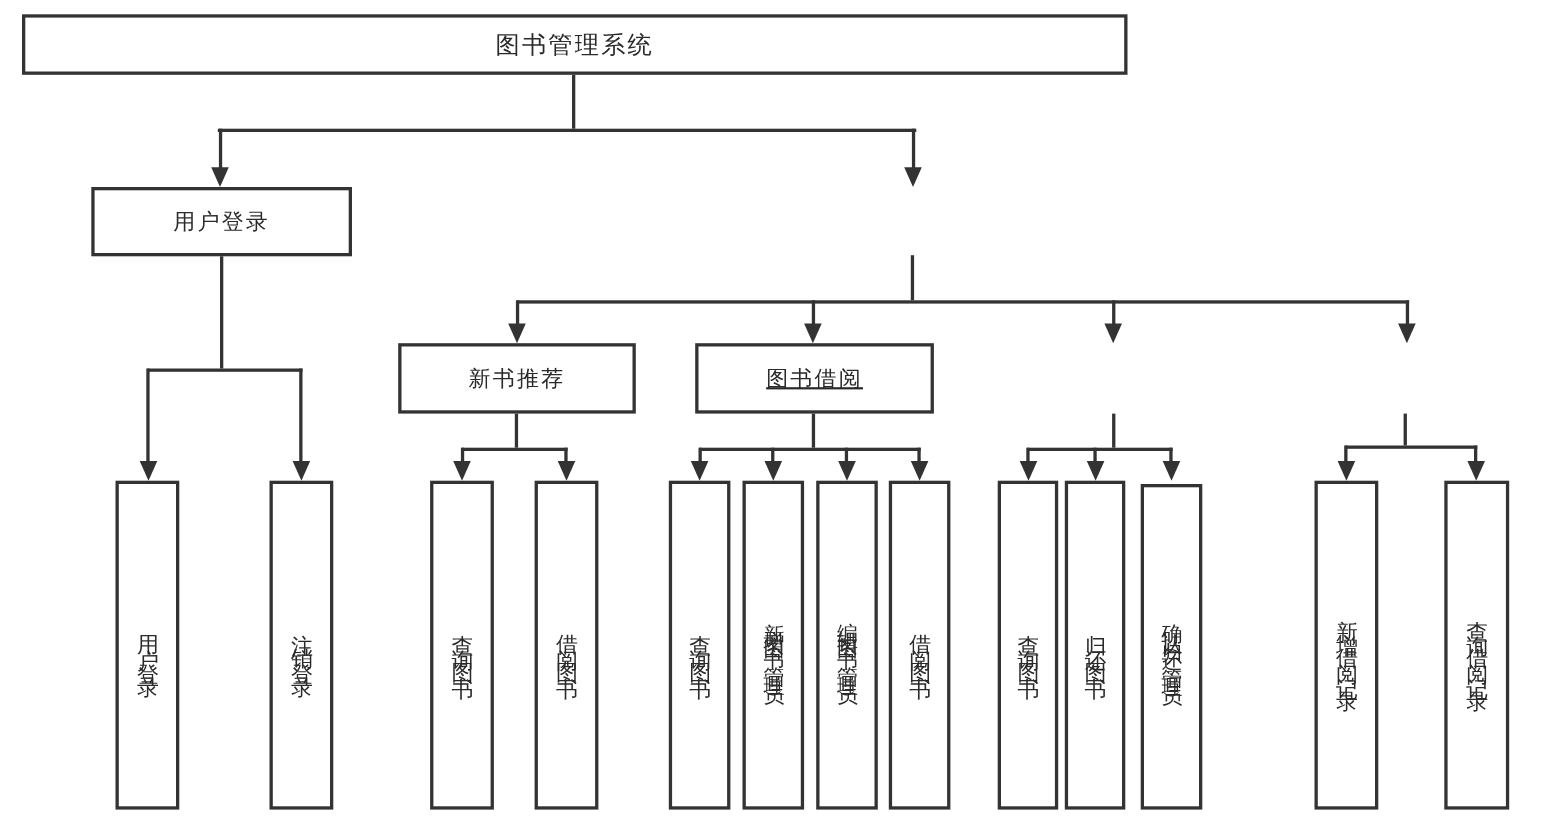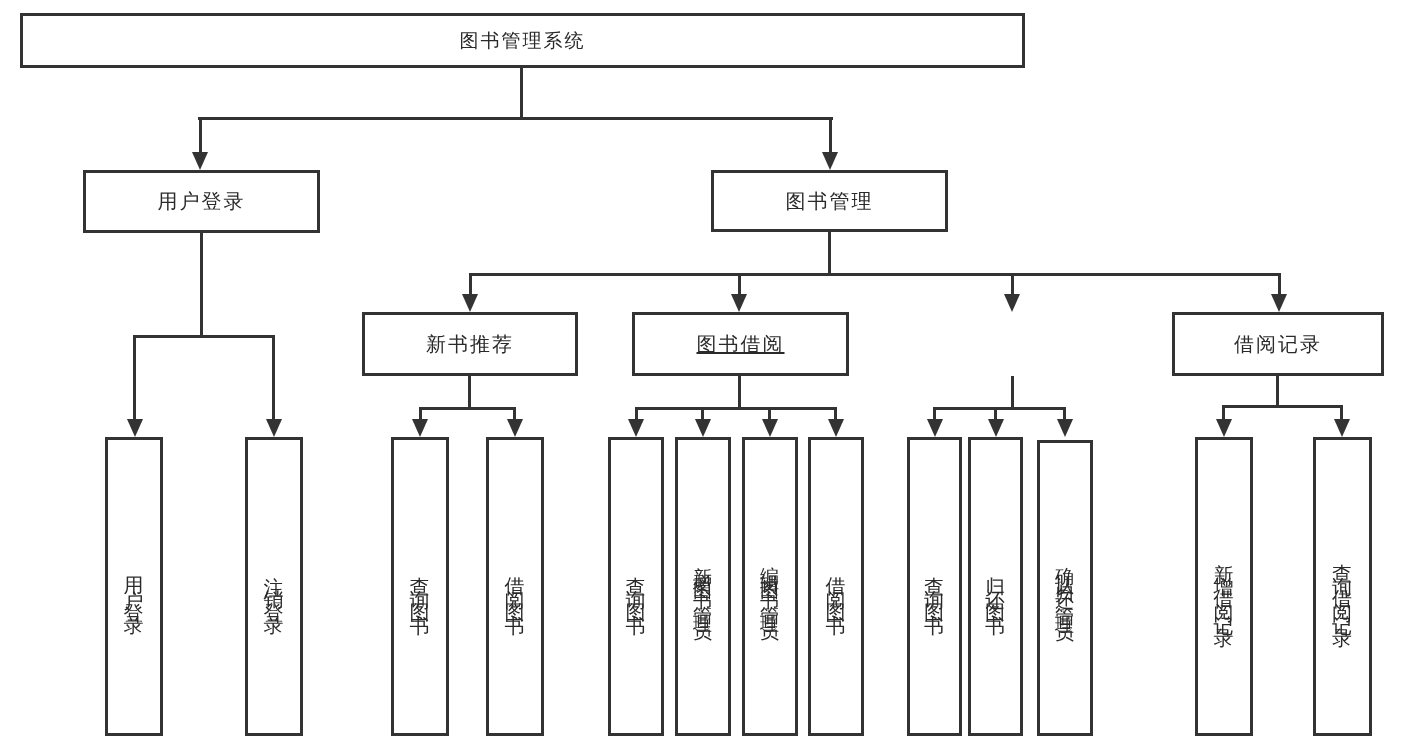--- a/index.html
+++ b/index.html
@@ -5,21 +5,21 @@
   html,body{margin:0;padding:0;background:#fff;}
   #canvas{
     position:relative;width:1405px;height:747px;background:#ffffff;
     font-family:"Liberation Sans",sans-serif;color:#2a2a2a;overflow:hidden;
   }
   .box{
     position:absolute;box-sizing:border-box;background:#ffffff;
     border:3px solid #333333;display:flex;align-items:center;justify-content:center;
   }
   .hbox{font-size:20px;letter-spacing:2px;white-space:nowrap;}
-  .root{font-size:19px;}
+  .root{font-size:22px;}
   .vbox span{
     writing-mode:vertical-rl;text-orientation:mixed;
     font-size:20px;letter-spacing:13px;line-height:1;white-space:nowrap;
   }
   .vbox.tight span{font-size:19px;letter-spacing:8px;}
   .vl{position:absolute;width:3px;background:#333333;}
   .hl{position:absolute;height:3px;background:#333333;}
   .ar{
     position:absolute;width:0;height:0;
     border-left:8px solid transparent;border-right:8px solid transparent;
@@ -42,23 +42,20 @@
   <div class="vl" style="left:520px;top:68px;height:49px;"></div>
   <div class="hl" style="left:198px;top:117px;width:635px;"></div>
   <div class="vl" style="left:199px;top:117px;height:37px;"></div>
   <div class="ar" style="left:192px;top:152px;"></div>
   <div class="vl" style="left:829px;top:117px;height:37px;"></div>
   <div class="ar" style="left:822px;top:152px;"></div>
 
   <div class="box hbox" style="left:83px;top:170px;width:237px;height:63px;">
     <span>用户登录</span>
   </div>
-  <div class="box hbox" style="left:711px;top:170px;width:237px;height:62px;">
-    <span>图书管理</span>
-  </div>
 
   <div class="vl" style="left:200px;top:233px;height:102px;"></div>
   <div class="hl" style="left:134px;top:335px;width:141px;"></div>
   <div class="vl" style="left:133px;top:335px;height:86px;"></div>
   <div class="ar" style="left:127px;top:419px;"></div>
   <div class="vl" style="left:272px;top:335px;height:86px;"></div>
   <div class="ar" style="left:266px;top:419px;"></div>
 
   <div class="vl" style="left:828px;top:232px;height:41px;"></div>
   <div class="hl" style="left:470px;top:273px;width:811px;"></div>
@@ -69,23 +66,20 @@
   <div class="vl" style="left:1011px;top:273px;height:23px;"></div>
   <div class="ar" style="left:1004px;top:294px;"></div>
   <div class="vl" style="left:1278px;top:273px;height:23px;"></div>
   <div class="ar" style="left:1271px;top:294px;"></div>
 
   <div class="box hbox" style="left:362px;top:312px;width:216px;height:64px;align-items:center;">
     <span>新书推荐</span>
   </div>
   <div class="box hbox" style="left:632px;top:312px;width:217px;height:64px;text-decoration:underline;">
     <span>图书借阅</span>
-  </div>
-  <div class="box hbox" style="left:1172px;top:312px;width:212px;height:64px;">
-    <span>借阅记录</span>
   </div>
 
   <div class="vl" style="left:468px;top:376px;height:31px;"></div>
   <div class="hl" style="left:420px;top:407px;width:96px;"></div>
   <div class="vl" style="left:419px;top:407px;height:14px;"></div>
   <div class="ar" style="left:412px;top:419px;"></div>
   <div class="vl" style="left:513px;top:407px;height:14px;"></div>
   <div class="ar" style="left:507px;top:419px;"></div>
 
   <div class="vl" style="left:738px;top:376px;height:31px;"></div>

